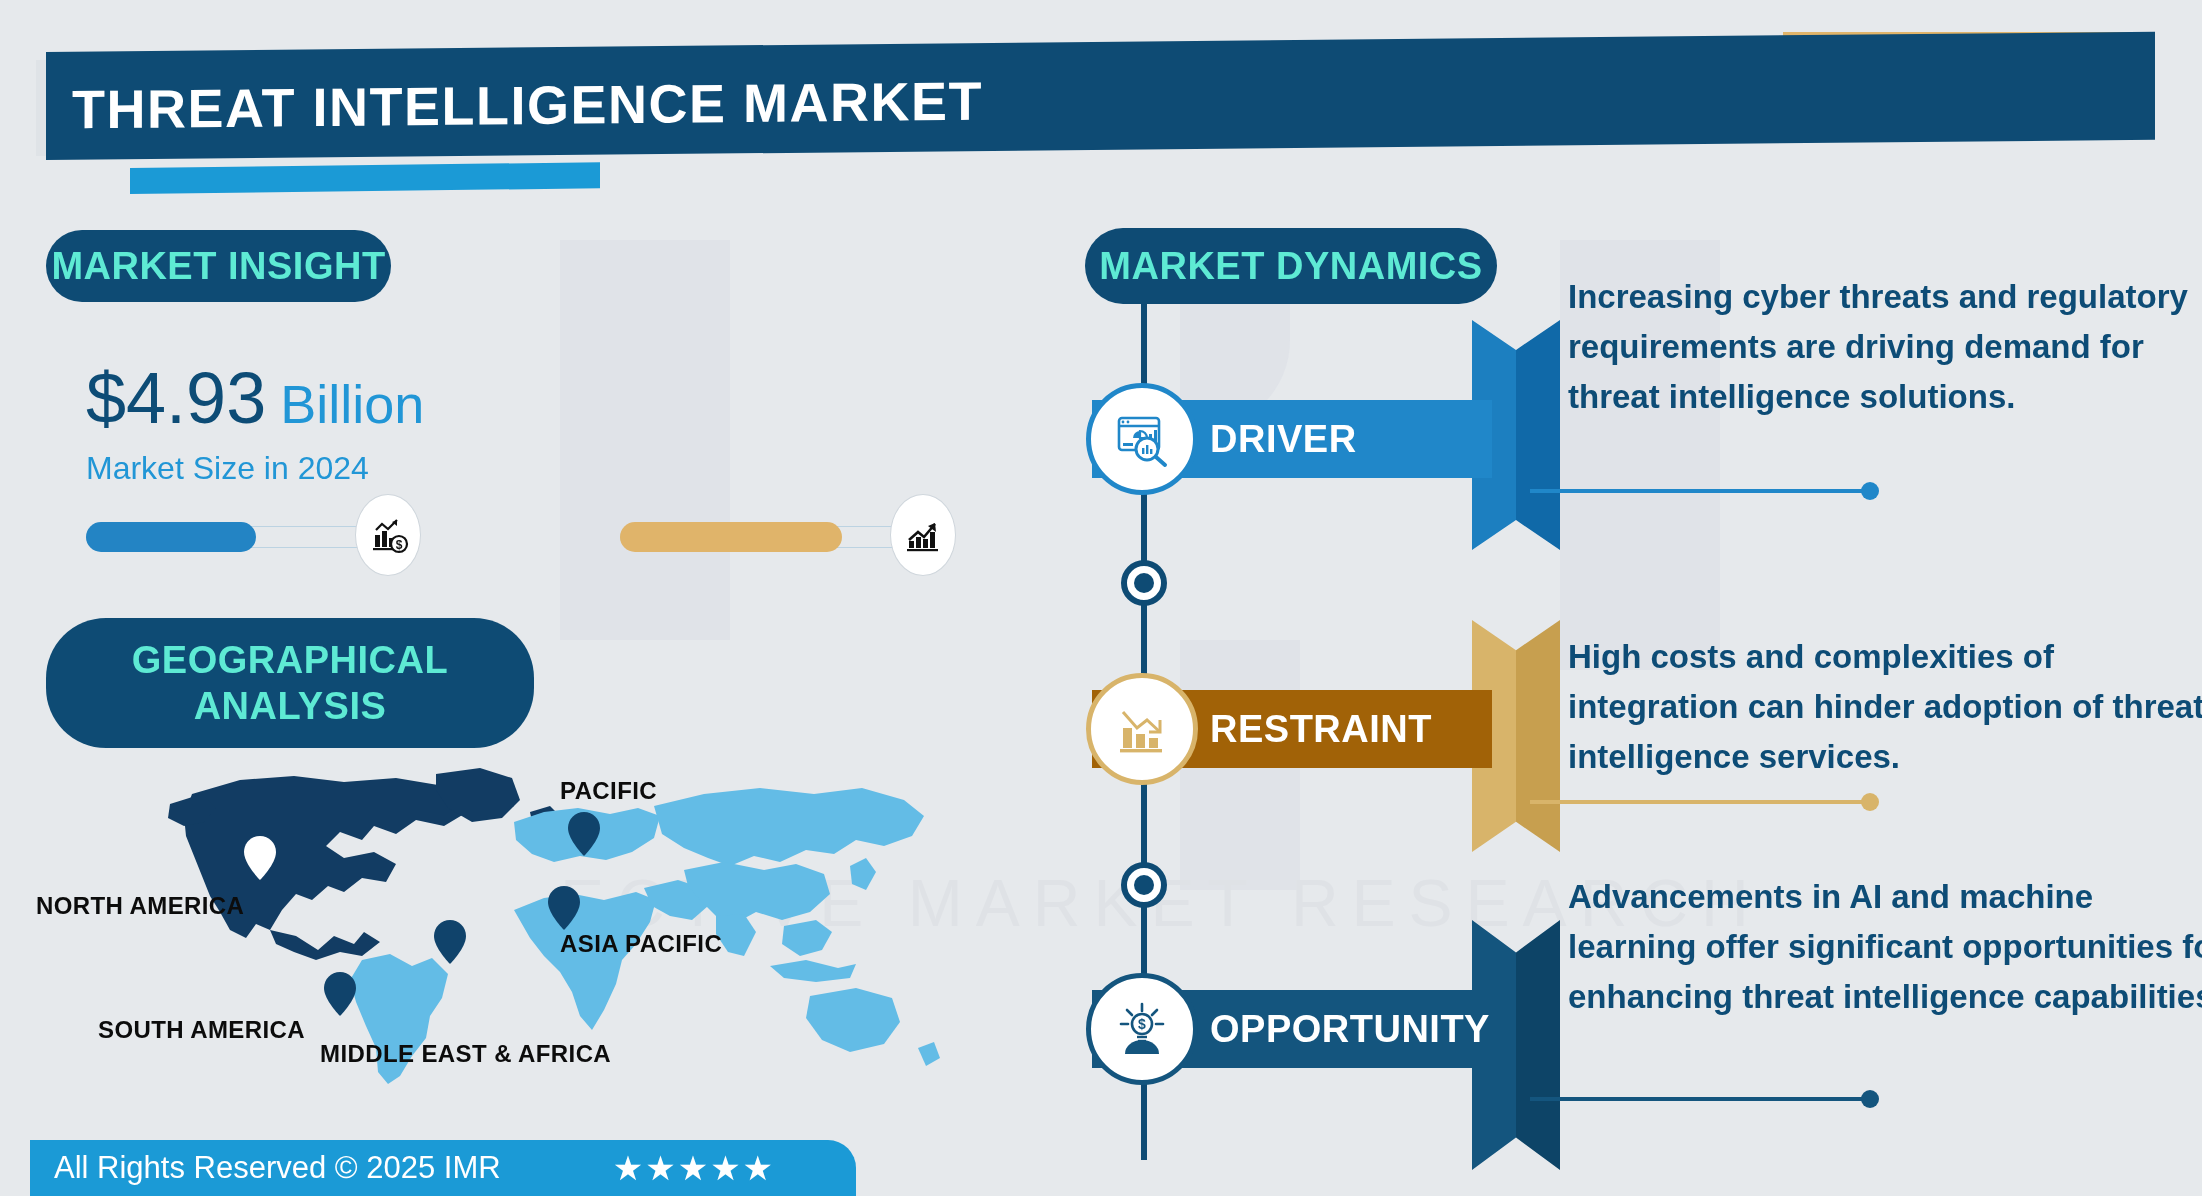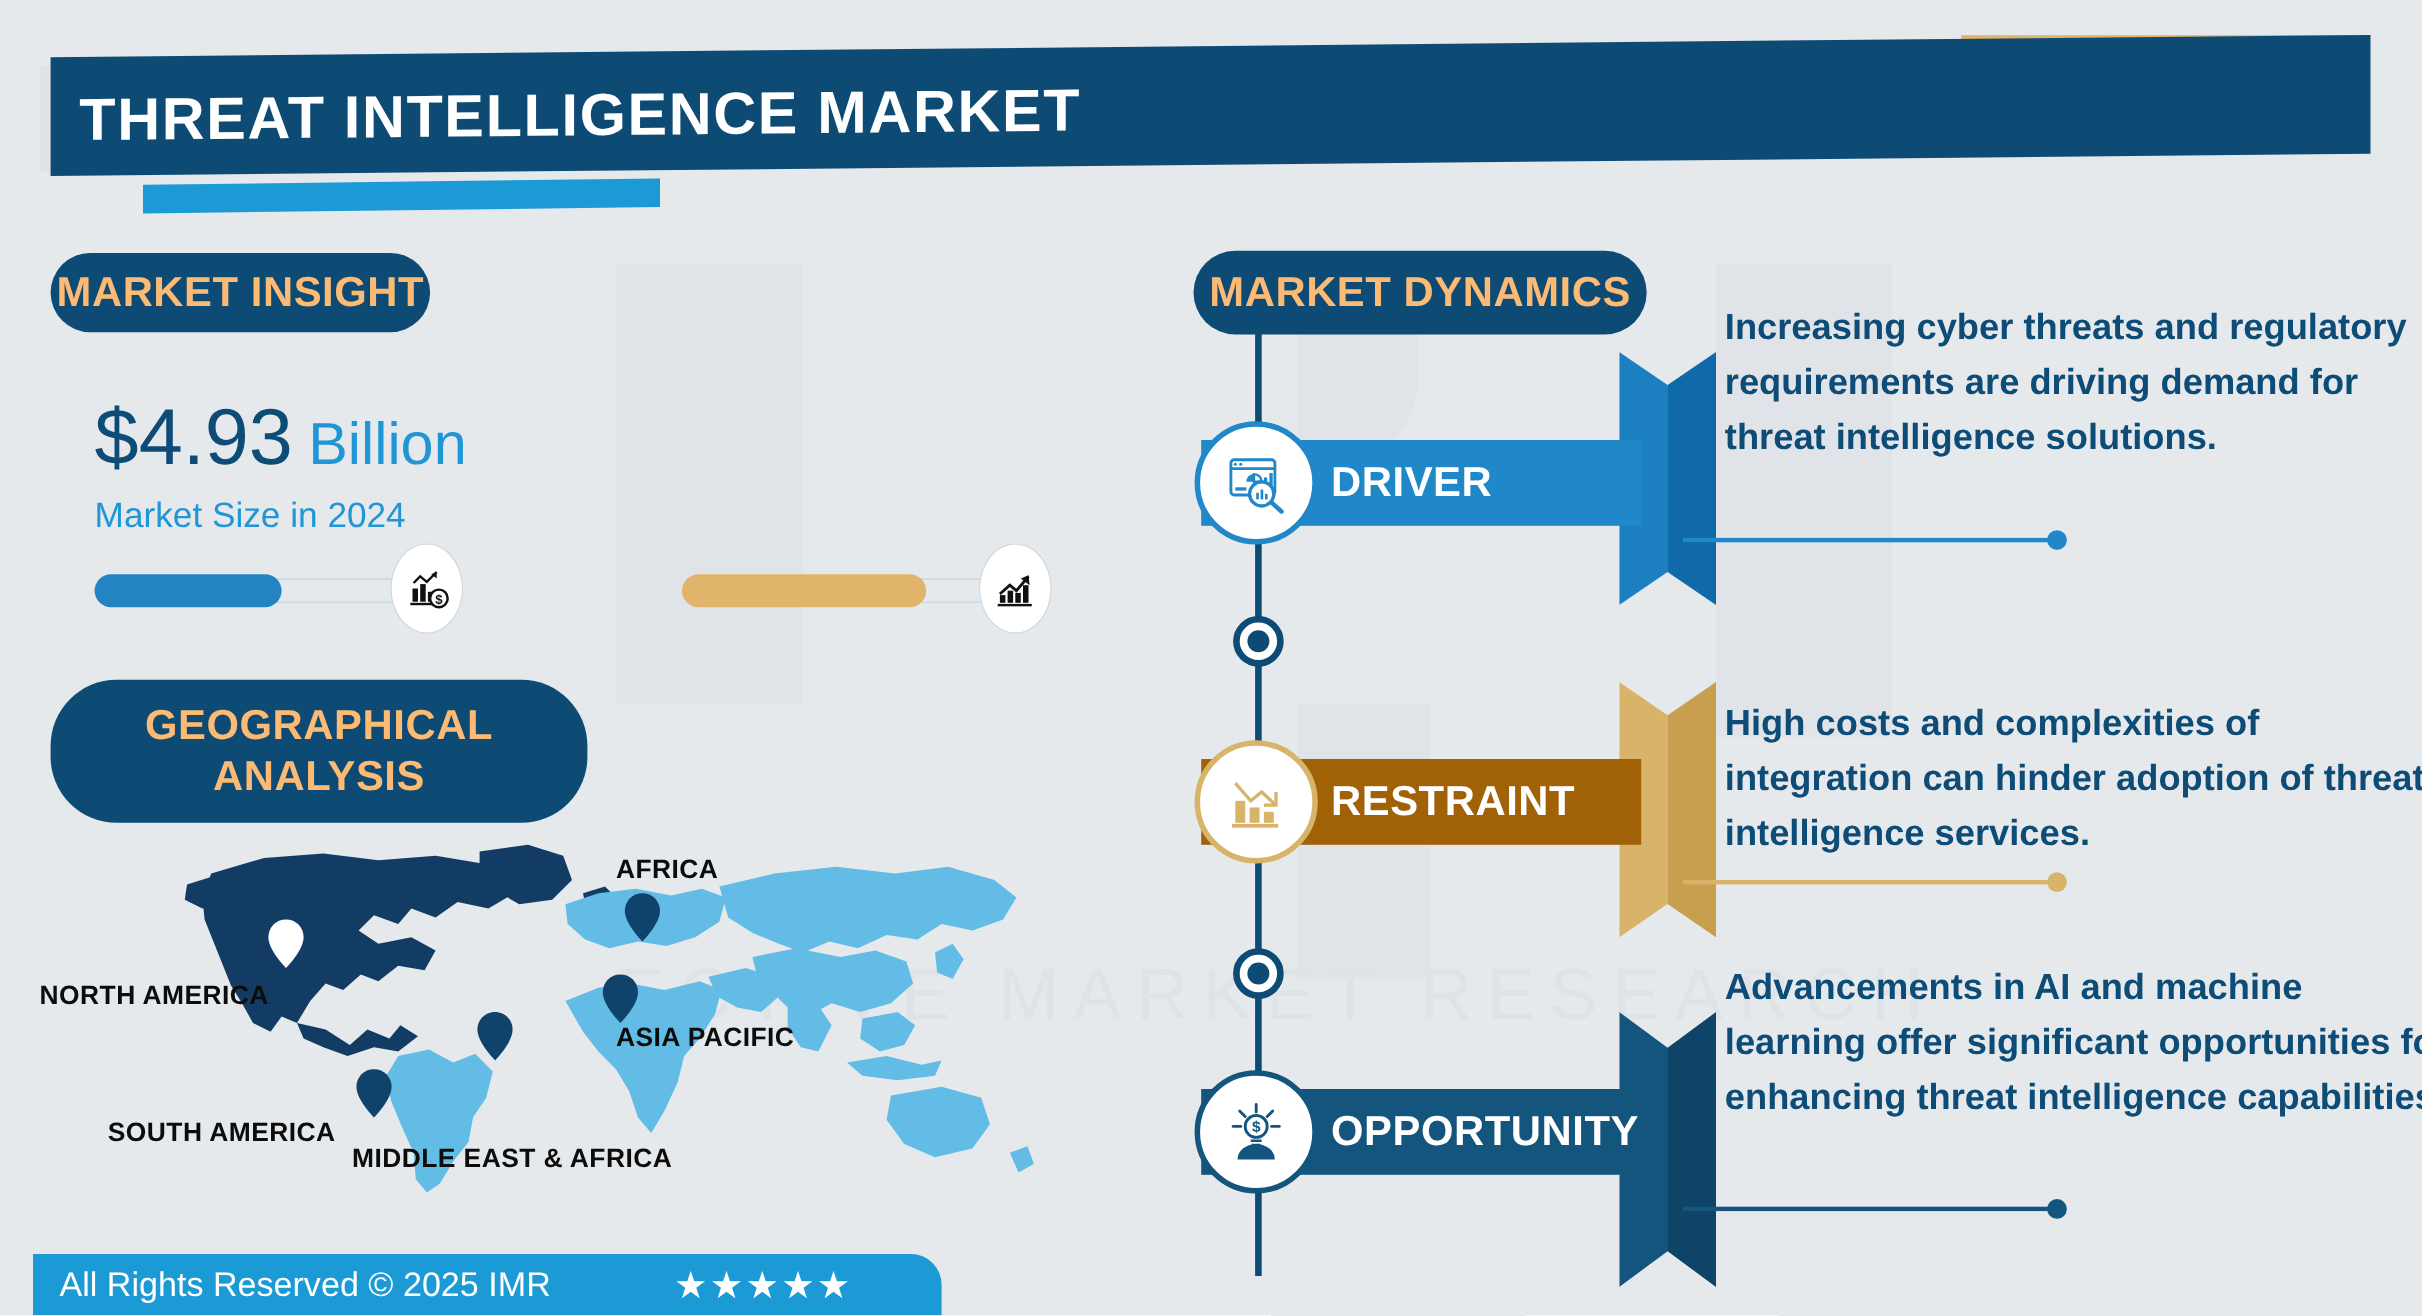--- a/index.html
+++ b/index.html
@@ -44,21 +44,21 @@
   .hdr-title {
     position:absolute; left:72px; top:74px;
     font-size:54px; font-weight:700; letter-spacing:1.5px;
     color:#ffffff; white-space:nowrap;
     transform:skewY(-0.55deg);
   }
 
   
   .pill {
     position:absolute;
-    background:#0e4b74; color:#fdba74;
+    background:#0e4b74; color:#5eead4;
     border-radius:60px;
     display:flex; align-items:center; justify-content:center;
     text-align:center;
     font-weight:600;
   }
   #pill-market-insight {
     left:46px; top:230px; width:345px; height:72px;
     font-size:38px; letter-spacing:.5px;
   }
   #pill-geo {
@@ -313,21 +313,21 @@
       <g transform="translate(406,160)">
         <path d="M0,0 C-9,0 -16,7 -16,16 C-16,28 0,44 0,44 C0,44 16,28 16,16 C16,7 9,0 0,0 Z" fill="#10436b"></path>
       </g>
       <g transform="translate(296,212)">
         <path d="M0,0 C-9,0 -16,7 -16,16 C-16,28 0,44 0,44 C0,44 16,28 16,16 C16,7 9,0 0,0 Z" fill="#10436b"></path>
       </g>
     </svg>
   </div>
 
   <div class="map-label" style="left:36px;  top:892px;">NORTH AMERICA</div>
-  <div class="map-label" style="left:560px; top:777px;">AFRICA</div>
+  <div class="map-label" style="left:560px; top:777px;">PACIFIC</div>
   <div class="map-label" style="left:560px; top:930px;">ASIA PACIFIC</div>
   <div class="map-label" style="left:98px;  top:1016px;">SOUTH AMERICA</div>
   <div class="map-label" style="left:320px; top:1040px;">MIDDLE EAST &amp; AFRICA</div>
 
   <div class="pill" id="pill-dynamics">
     <span>MARKET DYNAMICS</span>
   </div>
 
   <div id="timeline"></div>
   <div class="tl-node" id="tl-node-1"></div>

